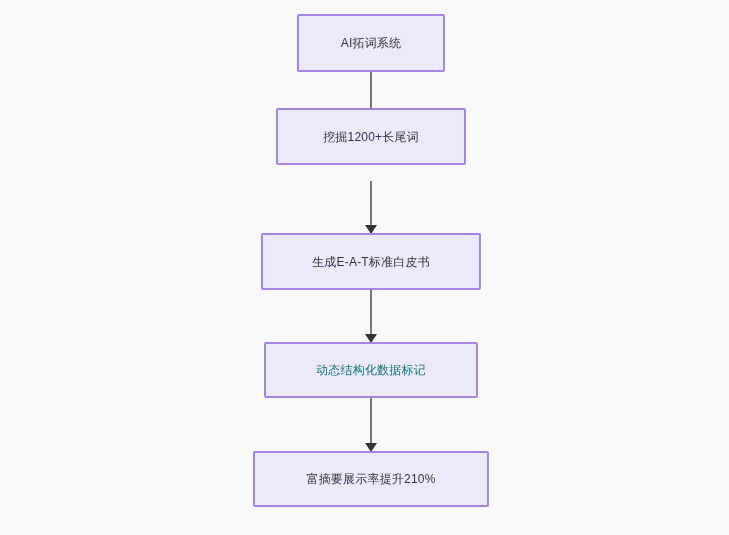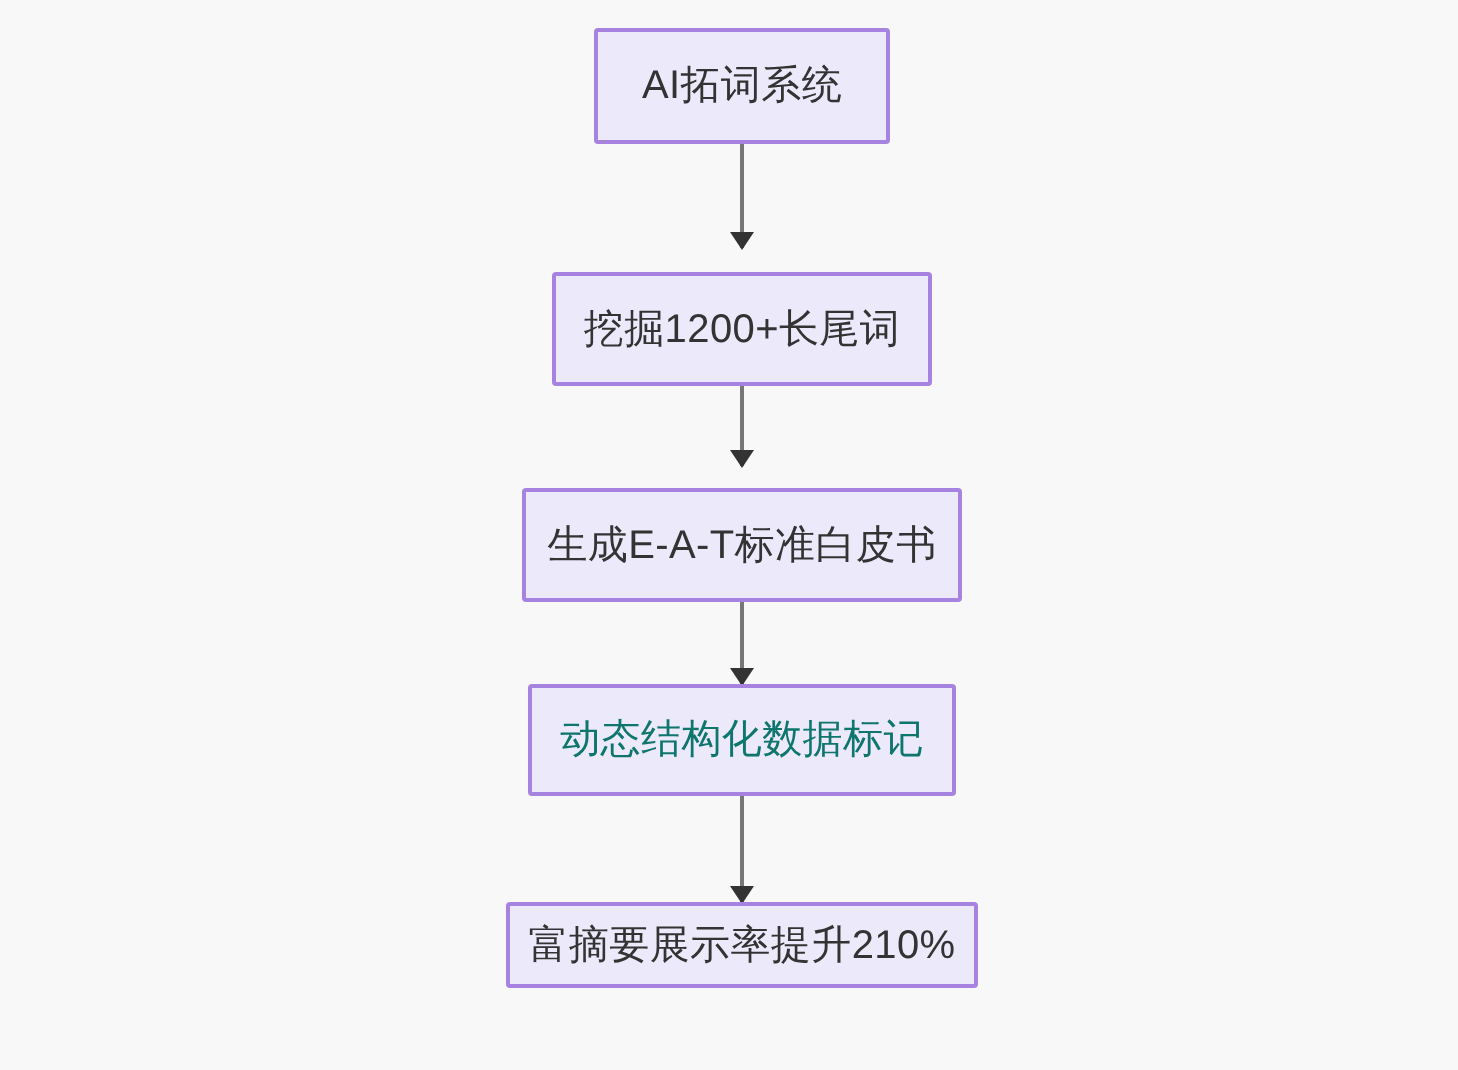--- a/index.html
+++ b/index.html
@@ -24,21 +24,21 @@
   .node {
     position: absolute;
     box-sizing: border-box;
     background: #ece9fb;
     border: 2px solid #a683e0;
     border-radius: 2px;
     display: flex;
     align-items: center;
     justify-content: center;
     color: #333333;
-    font-size: 20px;
+    font-size: 12px;
     line-height: 1;
     letter-spacing: 0.2px;
     white-space: nowrap;
   }
 
   .node-label {
     display: block;
     padding: 0 8px;
   }
 
@@ -84,25 +84,25 @@
       <div class="shaft" style="background: rgb(119, 119, 119);"></div>
       <div class="arrowhead" style="border-top-color: rgb(51, 51, 51);"></div>
     </div>
     <div class="edge" style="left: 371px; top: 398px; height: 53px;">
       <div class="shaft" style="background: rgb(119, 119, 119);"></div>
       <div class="arrowhead" style="border-top-color: rgb(51, 51, 51);"></div>
     </div>
     <div class="node" style="left: 297px; top: 14px; width: 148px; height: 58px; background: rgb(236, 233, 251); border-color: rgb(166, 131, 224); color: rgb(51, 51, 51);">
       <span class="node-label">AI拓词系统</span>
     </div>
-    <div class="node" style="left: 276px; top: 136px; width: 190px; height: 57px; background: rgb(236, 233, 251); border-color: rgb(166, 131, 224); color: rgb(51, 51, 51);">
+    <div class="node" style="left: 276px; top: 108px; width: 190px; height: 57px; background: rgb(236, 233, 251); border-color: rgb(166, 131, 224); color: rgb(51, 51, 51);">
       <span class="node-label">挖掘1200+长尾词</span>
     </div>
-    <div class="node" style="left: 261px; top: 244px; width: 220px; height: 57px; background: rgb(236, 233, 251); border-color: rgb(166, 131, 224); color: rgb(51, 51, 51);">
+    <div class="node" style="left: 261px; top: 233px; width: 220px; height: 57px; background: rgb(236, 233, 251); border-color: rgb(166, 131, 224); color: rgb(51, 51, 51);">
       <span class="node-label">生成E-A-T标准白皮书</span>
     </div>
     <div class="node" style="left: 264px; top: 342px; width: 214px; height: 56px; background: rgb(236, 233, 251); border-color: rgb(166, 131, 224); color: #0f766e;">
       <span class="node-label">动态结构化数据标记</span>
     </div>
-    <div class="node" style="left: 253px; top: 451px; width: 236px; height: 43px; background: rgb(236, 233, 251); border-color: rgb(166, 131, 224); color: rgb(51, 51, 51);">
+    <div class="node" style="left: 253px; top: 451px; width: 236px; height: 56px; background: rgb(236, 233, 251); border-color: rgb(166, 131, 224); color: rgb(51, 51, 51);">
       <span class="node-label">富摘要展示率提升210%</span>
     </div>
   </div>
 
 </body></html>

